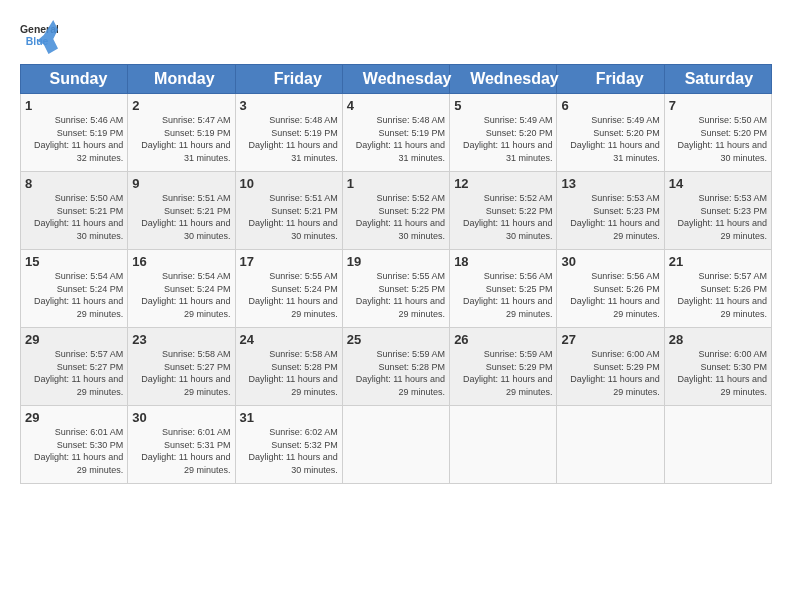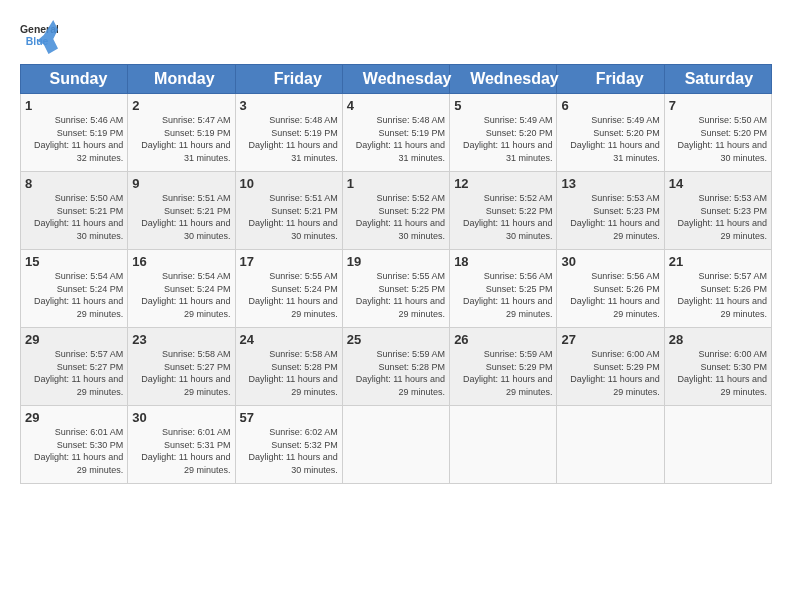--- a/index.html
+++ b/index.html
@@ -244,21 +244,21 @@
         <tr>
           <td>
             <span class="day-num">29</span>
             <div class="day-info">Sunrise: 6:01 AM<br>Sunset: 5:30 PM<br>Daylight: 11 hours and 29 minutes.</div>
           </td>
           <td>
             <span class="day-num">30</span>
             <div class="day-info">Sunrise: 6:01 AM<br>Sunset: 5:31 PM<br>Daylight: 11 hours and 29 minutes.</div>
           </td>
           <td>
-            <span class="day-num">57</span>
+            <span class="day-num">31</span>
             <div class="day-info">Sunrise: 6:02 AM<br>Sunset: 5:32 PM<br>Daylight: 11 hours and 30 minutes.</div>
           </td>
           <td></td>
           <td></td>
           <td></td>
           <td></td>
         </tr>
       </tbody>
   </table>
 </div>

